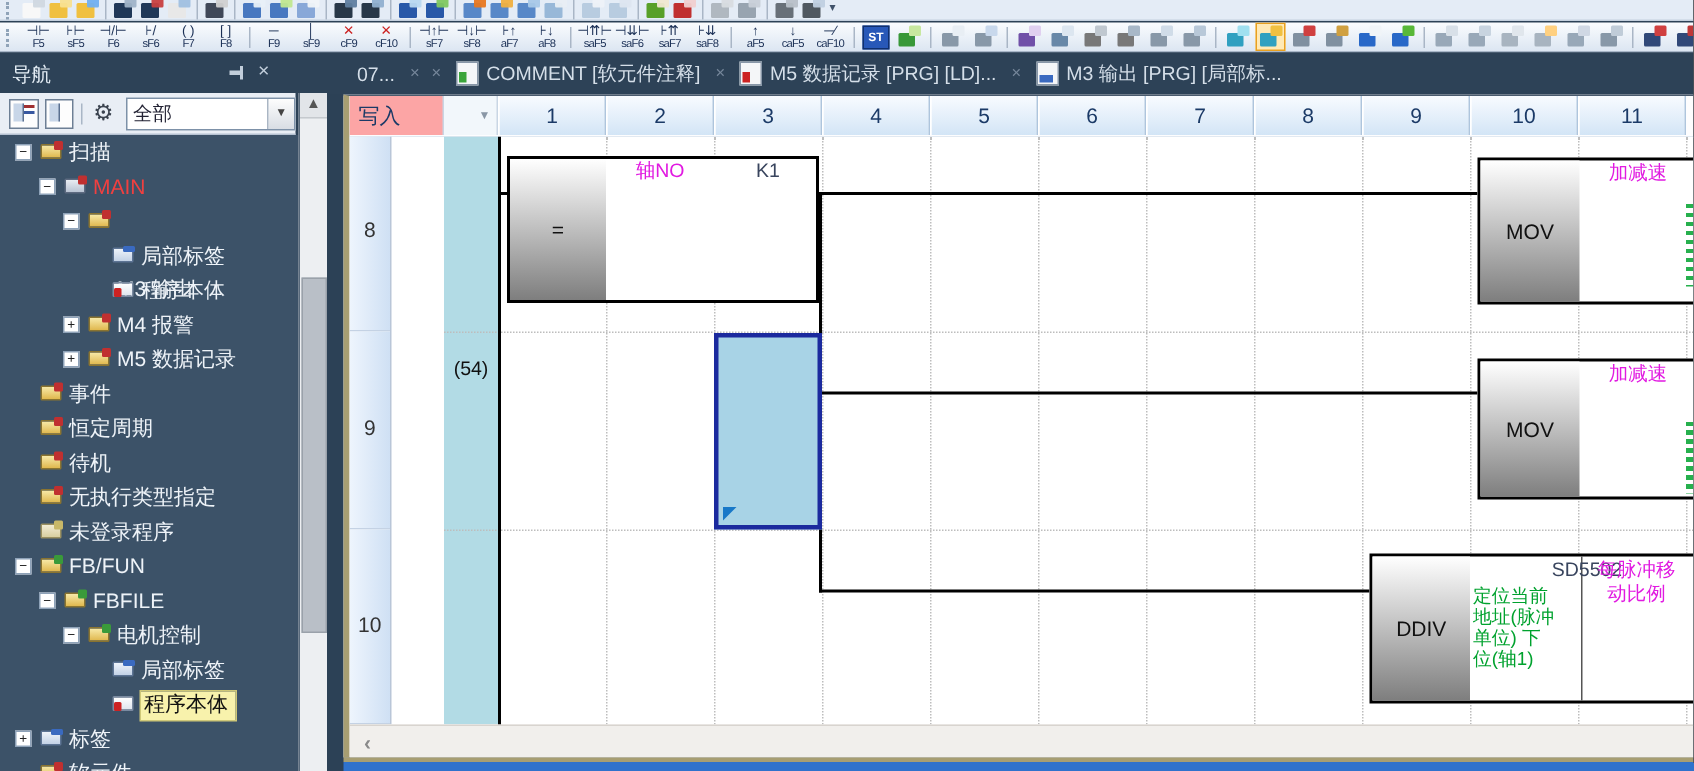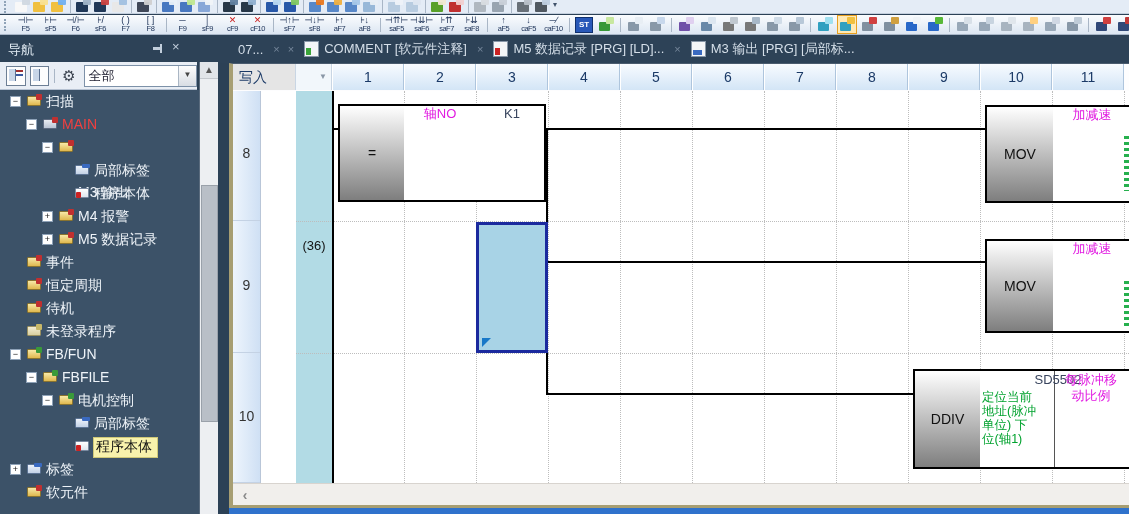--- a/index.html
+++ b/index.html
@@ -76,21 +76,21 @@
   .navsb .thumb{position:absolute;left:1px;top:123px;width:15px;height:235px;background:#b9bfc7;border:1px solid #9aa1aa;}
   
   .win{position:absolute;left:229px;top:63px;width:900px;height:442px;background:#fff;
        border-left:4px solid #a79e72;border-top:1px solid #4a5b6e;box-sizing:border-box;overflow:hidden;}
   .goldline{position:absolute;left:229px;top:505px;width:900px;height:3px;background:#a79e72;}
   .bluestrip{position:absolute;left:229px;top:508px;width:900px;height:6px;background:#2f72cc;}
   .ehead{position:absolute;left:0;top:0;width:896px;height:27px;background:#fdfdfe;border-bottom:1px solid #8ba7c7;}
   .hcell{position:absolute;top:0;height:26px;background:linear-gradient(#f8fbff,#d3e5f6);
          border-right:1px solid #aec5dd;border-left:1px solid #fff;box-sizing:border-box;
          color:#1b3a67;font-size:14px;text-align:center;line-height:26px;}
-  .hmode{position:absolute;left:0;top:0;width:63px;height:26px;background:#e5e5e5;color:#1b3a67;
+  .hmode{position:absolute;left:0;top:0;width:63px;height:26px;background:#fca5a5;color:#1b3a67;
          font-size:14px;line-height:26px;padding-left:6px;box-sizing:border-box;border-right:1px solid #c9d6e4;}
   .hdrop{position:absolute;left:63px;top:0;width:36px;height:26px;background:#f2f7fb;border-right:1px solid #c9d6e4;
          color:#8a97a6;font-size:8px;text-align:right;line-height:26px;padding-right:4px;box-sizing:border-box;}
   .canvas{position:absolute;left:0;top:27px;width:896px;height:392px;background:#fff;overflow:hidden;}
   .rncol{position:absolute;left:0;top:0;width:27px;height:392px;border-right:1px solid #b9c6d8;}
   .rncell{position:absolute;left:0;width:27px;background:linear-gradient(90deg,#eef5fd,#cfe0f4);
           border-bottom:1px solid #c4d2e4;color:#333;font-size:14px;text-align:center;box-sizing:border-box;}
   .stepcol{position:absolute;left:63px;top:0;width:36px;height:392px;background:#b2dbe5;}
   .stepnum{position:absolute;left:63px;width:36px;text-align:center;color:#111;font-size:13px;}
   .vdot{position:absolute;top:0;width:1px;height:392px;border-left:1px dotted #bdbdbd;}
@@ -526,20 +526,24 @@
       </div>
       <div class="trow">
         <span class="tico exec" style="left: 27px;"></span>
         <span class="tlab" style="left: 46px;">恒定周期</span>
       </div>
       <div class="trow">
         <span class="tico exec" style="left: 27px;"></span>
         <span class="tlab" style="left: 46px;">待机</span>
       </div>
       <div class="trow">
+        <span class="tico exec" style="left: 27px;"></span>
+        <span class="tlab" style="left: 46px;">无执行类型指定</span>
+      </div>
+      <div class="trow">
         <span class="tico pale" style="left: 27px;"></span>
         <span class="tlab" style="left: 46px;">未登录程序</span>
       </div>
       <div class="trow">
         <span class="texp" style="left: 10px;">−</span>
         <span class="tico fb" style="left: 27px;"></span>
         <span class="tlab" style="left: 46px;">FB/FUN</span>
       </div>
       <div class="trow">
         <span class="texp" style="left: 26px;">−</span>
@@ -583,21 +587,21 @@
 
     <div class="canvas">
       
       <div class="stepcol"></div>
       <div class="rncol">
         <div class="rncell" style="top:0;height:130px;line-height:125px">8</div>
         <div class="rncell" style="top:130px;height:132px;line-height:128px">9</div>
         <div class="rncell" style="top:262px;height:130px;line-height:126px">10</div>
       </div>
       <span id="grid"><div class="vdot" style="left: 171px;"></div><div class="vdot" style="left: 243px;"></div><div class="vdot" style="left: 315px;"></div><div class="vdot" style="left: 387px;"></div><div class="vdot" style="left: 459px;"></div><div class="vdot" style="left: 531px;"></div><div class="vdot" style="left: 603px;"></div><div class="vdot" style="left: 675px;"></div><div class="vdot" style="left: 747px;"></div><div class="vdot" style="left: 819px;"></div><div class="vdot" style="left: 891px;"></div><div class="hdot" style="top: 130px;"></div><div class="hdot" style="top: 262px;"></div></span>
-      <div class="stepnum" style="top:147px">(36)</div>
+      <div class="stepnum" style="top:147px">(54)</div>
 
       
       <div class="rail z2"></div>
       <div class="wire z2" style="left:99px;top:37px;width:8px;height:2px"></div>
       <div class="wire z2" style="left:313px;top:37px;width:439px;height:2px"></div>
       <div class="wire z2" style="left:313px;top:37px;width:2px;height:267px"></div>
       <div class="wire z2" style="left:315px;top:170px;width:437px;height:2px"></div>
       <div class="wire z2" style="left:313px;top:302px;width:367px;height:2px"></div>
 
       

